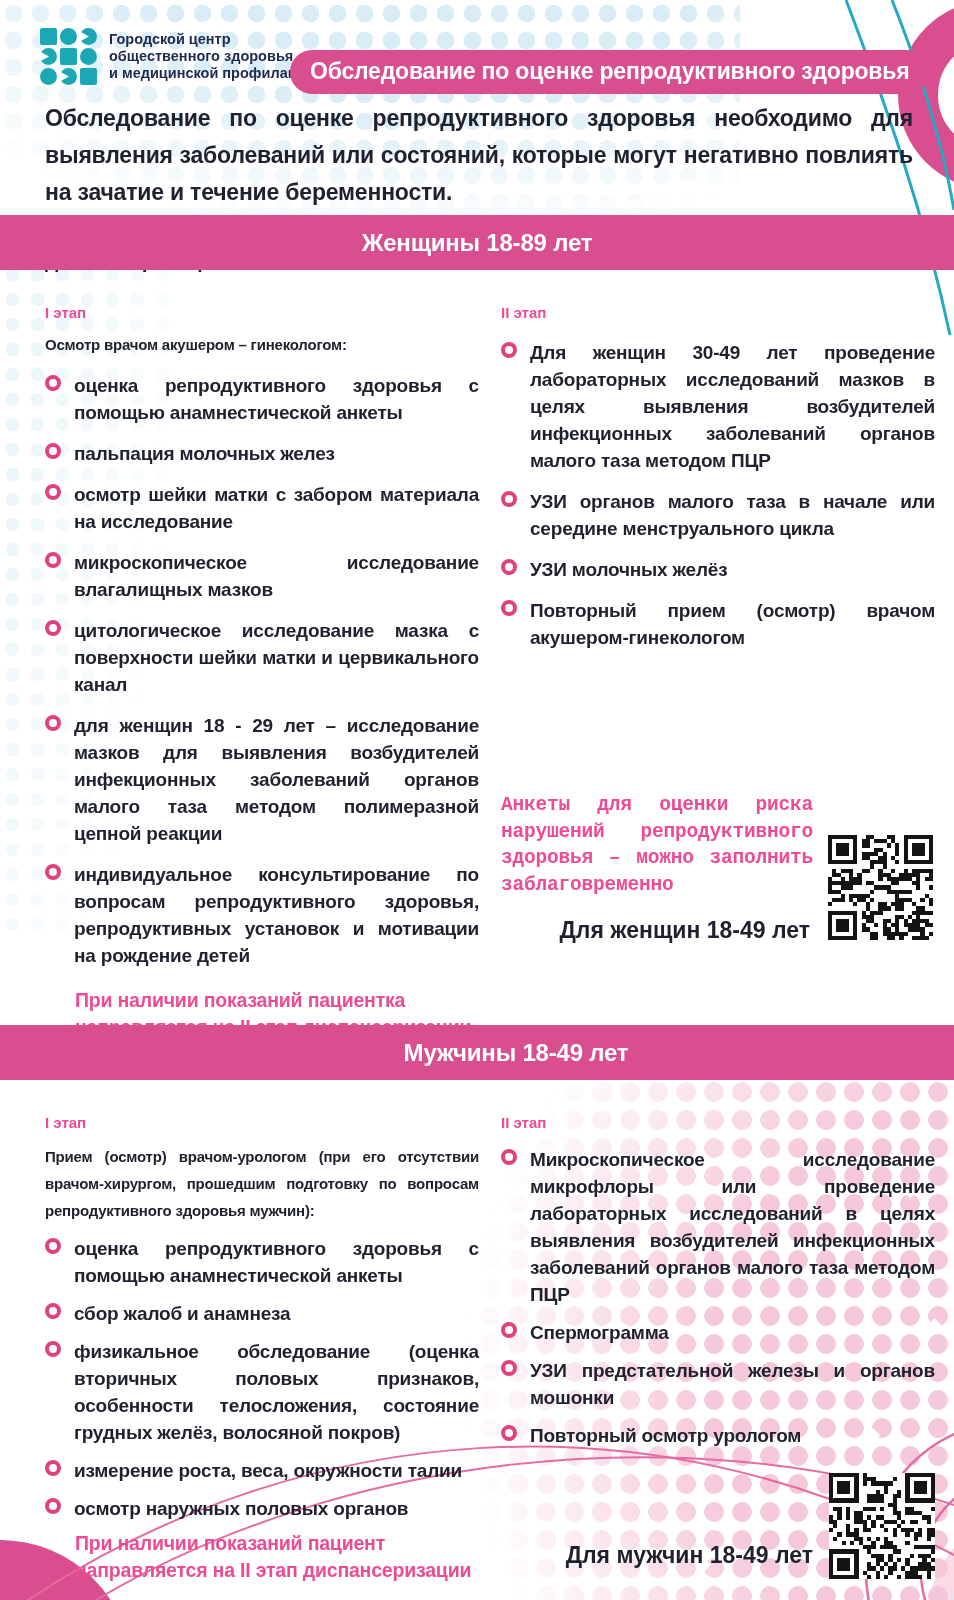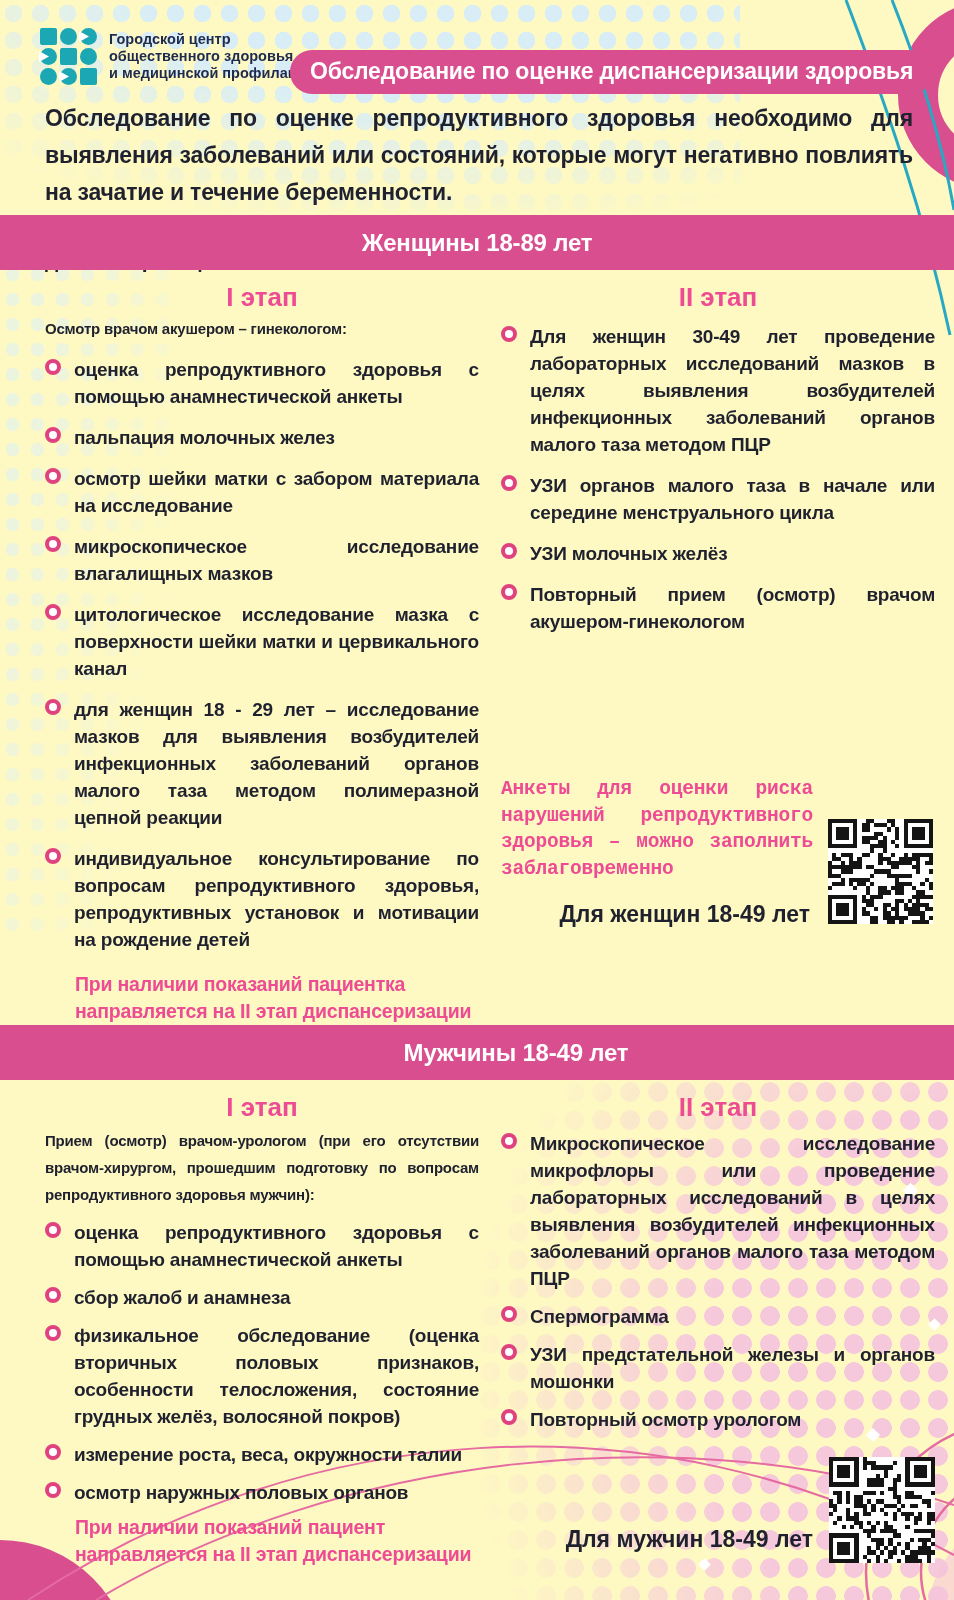--- a/index.html
+++ b/index.html
@@ -1,17 +1,17 @@
 <!DOCTYPE html>
 <html lang="ru"><head>
 <meta charset="utf-8">
 <style>
   html,body{margin:0;padding:0;background:#e9e9e9;}
   .page{
-    position:relative;width:954px;height:1600px;margin:0 auto;background:#fef9c3;
+    position:relative;width:954px;height:1600px;margin:0 auto;background:#ffffff;
     overflow:hidden;font-family:"Liberation Sans","DejaVu Sans",sans-serif;
     color:#1f212e;-webkit-font-smoothing:antialiased;
   }
   
   .decor{position:absolute;pointer-events:none;z-index:0;}
   .dots-tl{
     left:0;top:0;width:740px;height:262px;
     background-image:radial-gradient(circle,#d8edf6 8.5px,rgba(216,237,246,0) 9px);
     background-size:27px 27px;
     -webkit-mask-image:radial-gradient(115% 135% at 58% -8%,#000 34%,transparent 72%);
@@ -61,21 +61,21 @@
   .age-line{margin-top:9px;font-size:21px;letter-spacing:-0.2px;}
   .age-big{color:#ee4b95;font-size:29px;line-height:1;vertical-align:-2px;}
   
   .band{position:absolute;left:0;width:954px;height:55px;background:#d84e8f;color:#fff;
     font-weight:bold;font-size:24px;text-align:center;line-height:55px;letter-spacing:-0.2px;}
   .band-w{top:215px;} .band-m{top:1025px;padding-left:39px;}
   
   .cols{position:absolute;left:45px;width:890px;display:flex;gap:22px;}
   .cols-w{top:285px;} .cols-m{top:1095px;}
   .col{width:434px;}
-  .stage-h{margin:0 0 6px;color:#ee4b95;font-size:26px;font-weight:bold;text-align:center;line-height:24px;}
+  .stage-h{margin:16px 0 6px;color:#ee4b95;font-size:15px;font-weight:bold;text-align:left;line-height:24px;}
   .cols-m .stage-h{margin-bottom:8px;}
   .col-intro{margin:0;font-size:15px;font-weight:bold;line-height:27px;text-align:justify;letter-spacing:-0.2px;}
   ul.list{list-style:none;margin:0;padding:0;}
   li.li{display:flex;gap:13px;margin-top:14px;}
   .cols-m li.li{margin-top:11px;}
   .ring{flex:0 0 16px;width:16px;height:16px;border:4.5px solid #e0417f;border-radius:50%;
     margin-top:3px;box-sizing:border-box;background:#fff;}
   .li-text{display:block;font-size:19px;font-weight:bold;line-height:27px;text-align:justify;letter-spacing:-0.2px;}
   .note{color:#ee4b95;font-weight:bold;font-size:19.5px;line-height:26.5px;letter-spacing:-0.2px;}
   .note-w1{margin:18px 0 0 30px;width:400px;}
@@ -128,21 +128,21 @@
           <div class="cell pac"></div>
           <div class="cell sq"></div>
       </div>
       <div class="logo-text">
         <div>Городской центр</div>
         <div>общественного здоровья</div>
         <div>и медицинской профилактики</div>
       </div>
     </div>
 
-    <div class="title-pill">Обследование по оценке диспансеризации здоровья</div>
+    <div class="title-pill">Обследование по оценке репродуктивного здоровья</div>
 
     <div class="intro">
       <p class="intro-p">Обследование по оценке репродуктивного здоровья необходимо для выявления заболеваний или состояний, которые могут негативно повлиять на зачатие и течение беременности.</p>
       <div class="age-line">
         <span>Проводится для мужчин и женщин в возрасте от </span><span class="age-big">18</span><span> до </span><span class="age-big">49 лет</span><span> в рамках диспансеризации.</span>
       </div>
     </div>
 
     <div class="band band-w">Женщины 18-89 лет</div>
 

